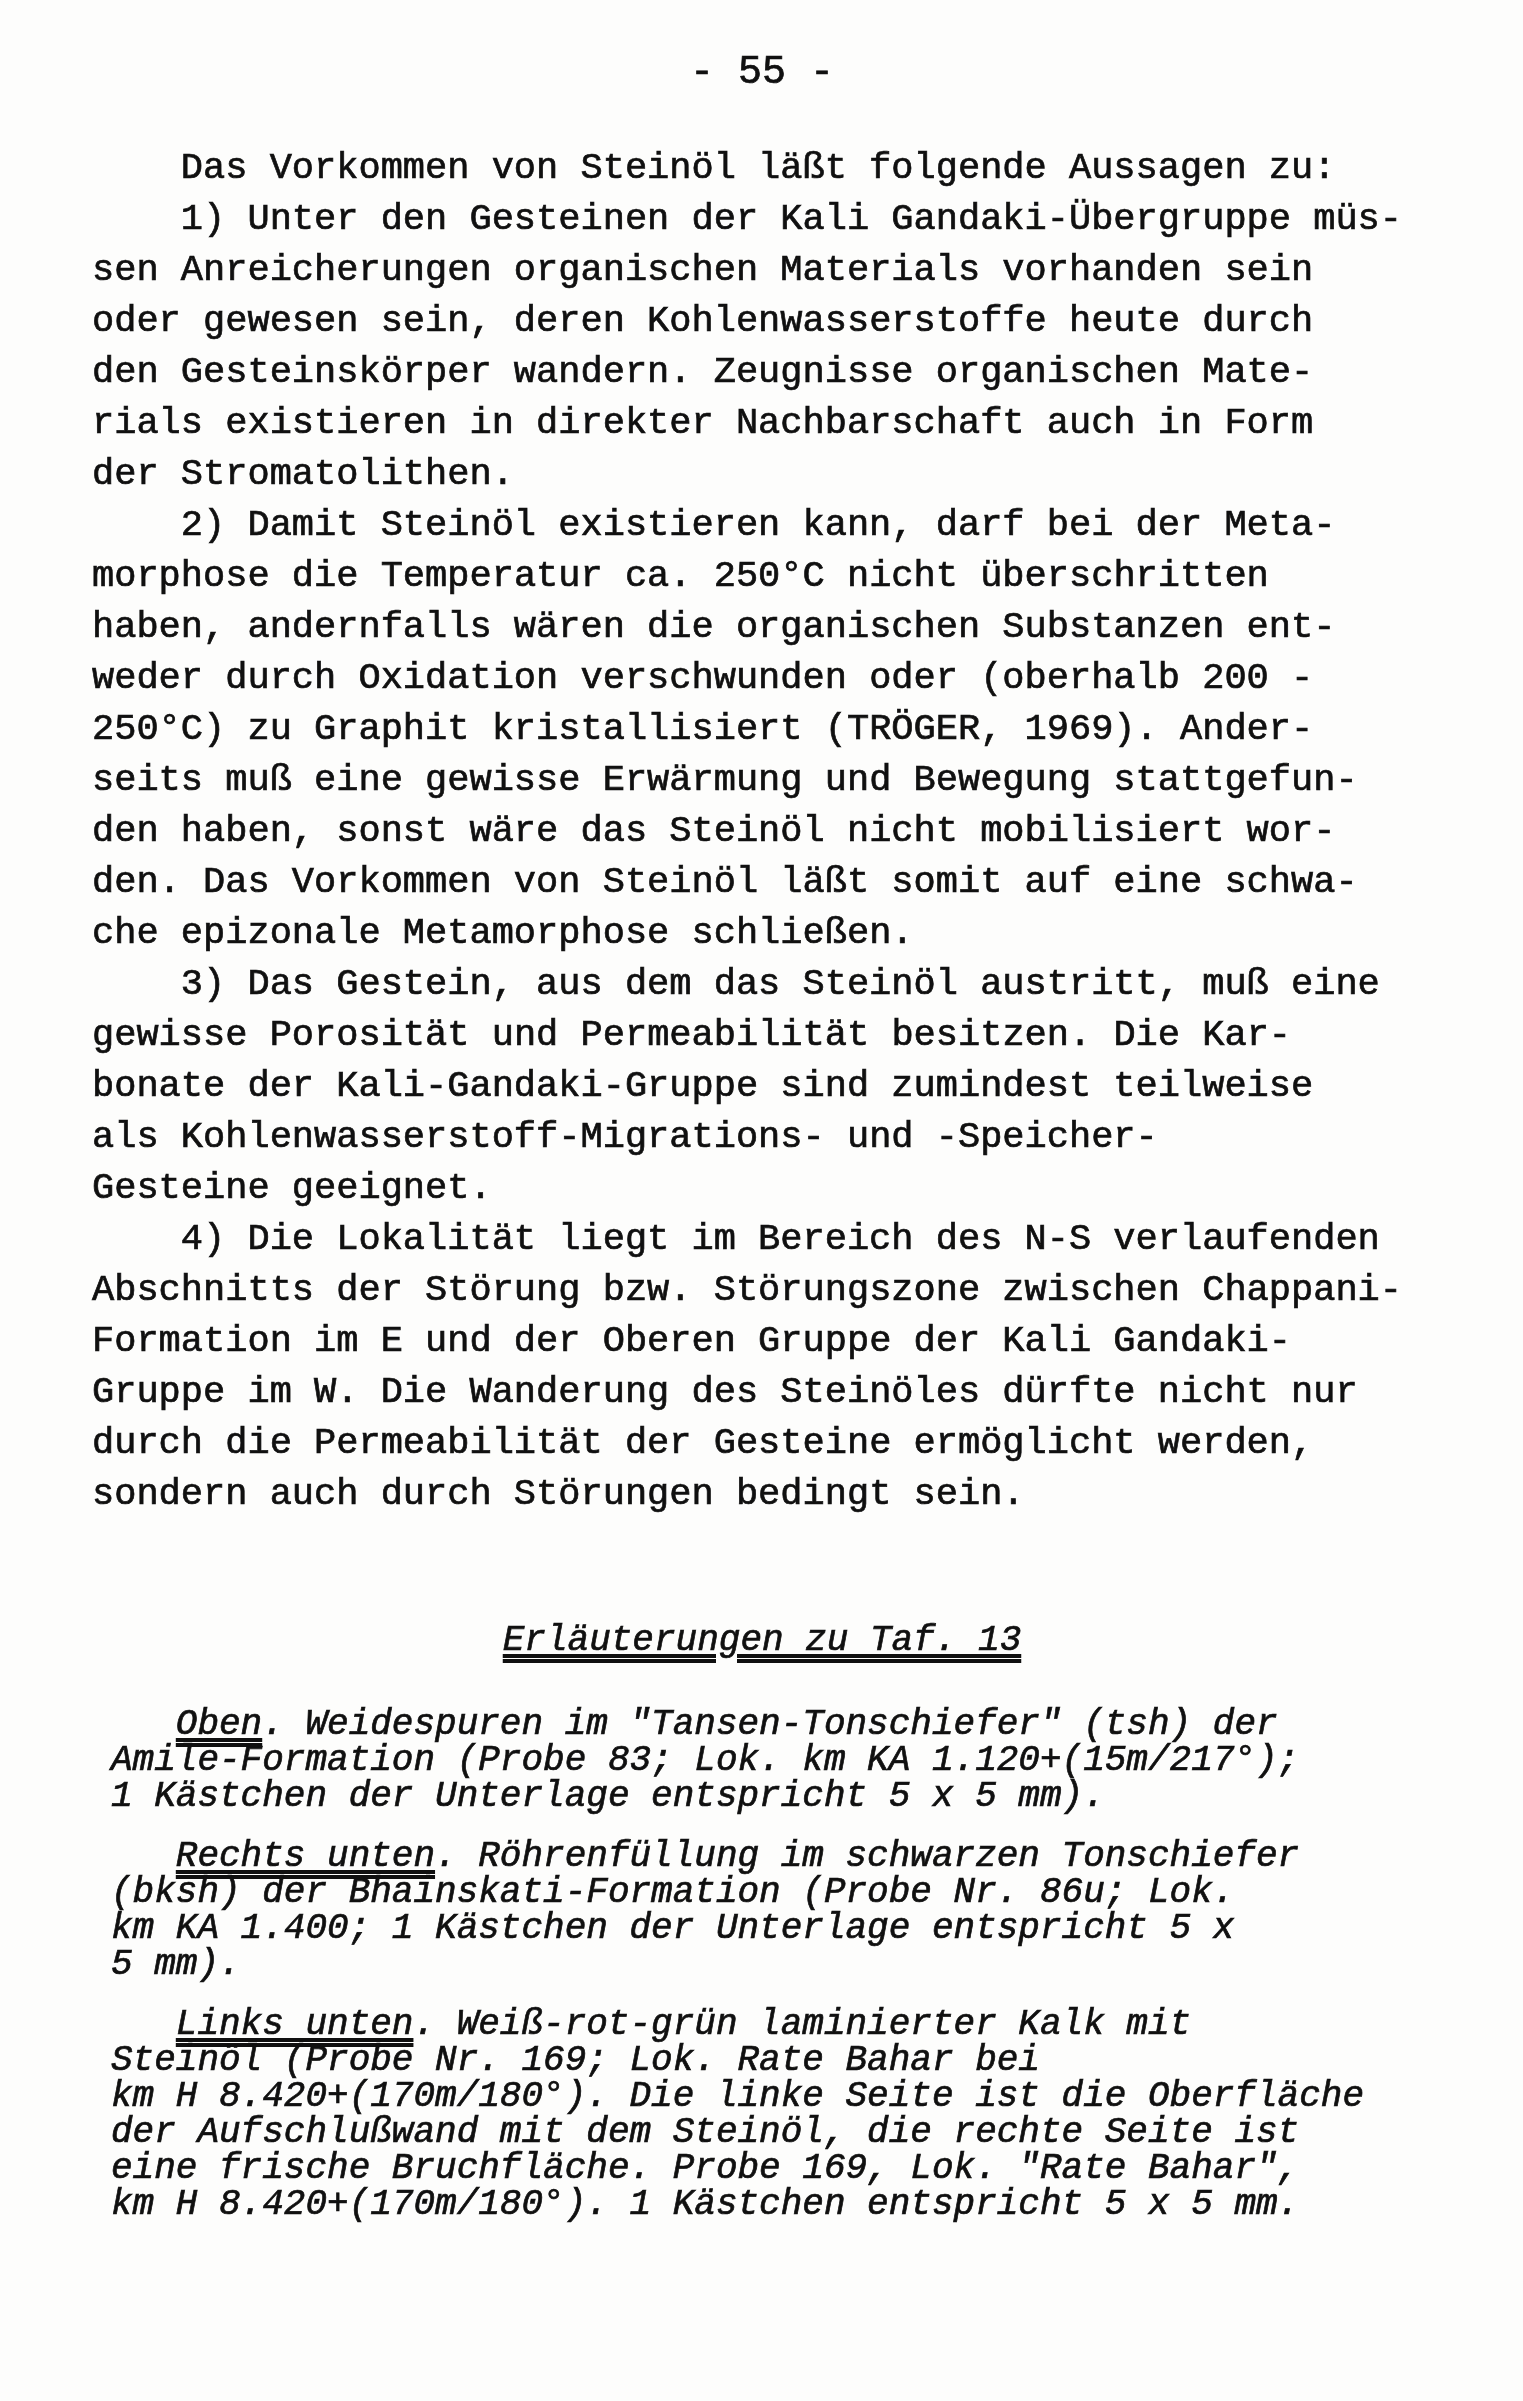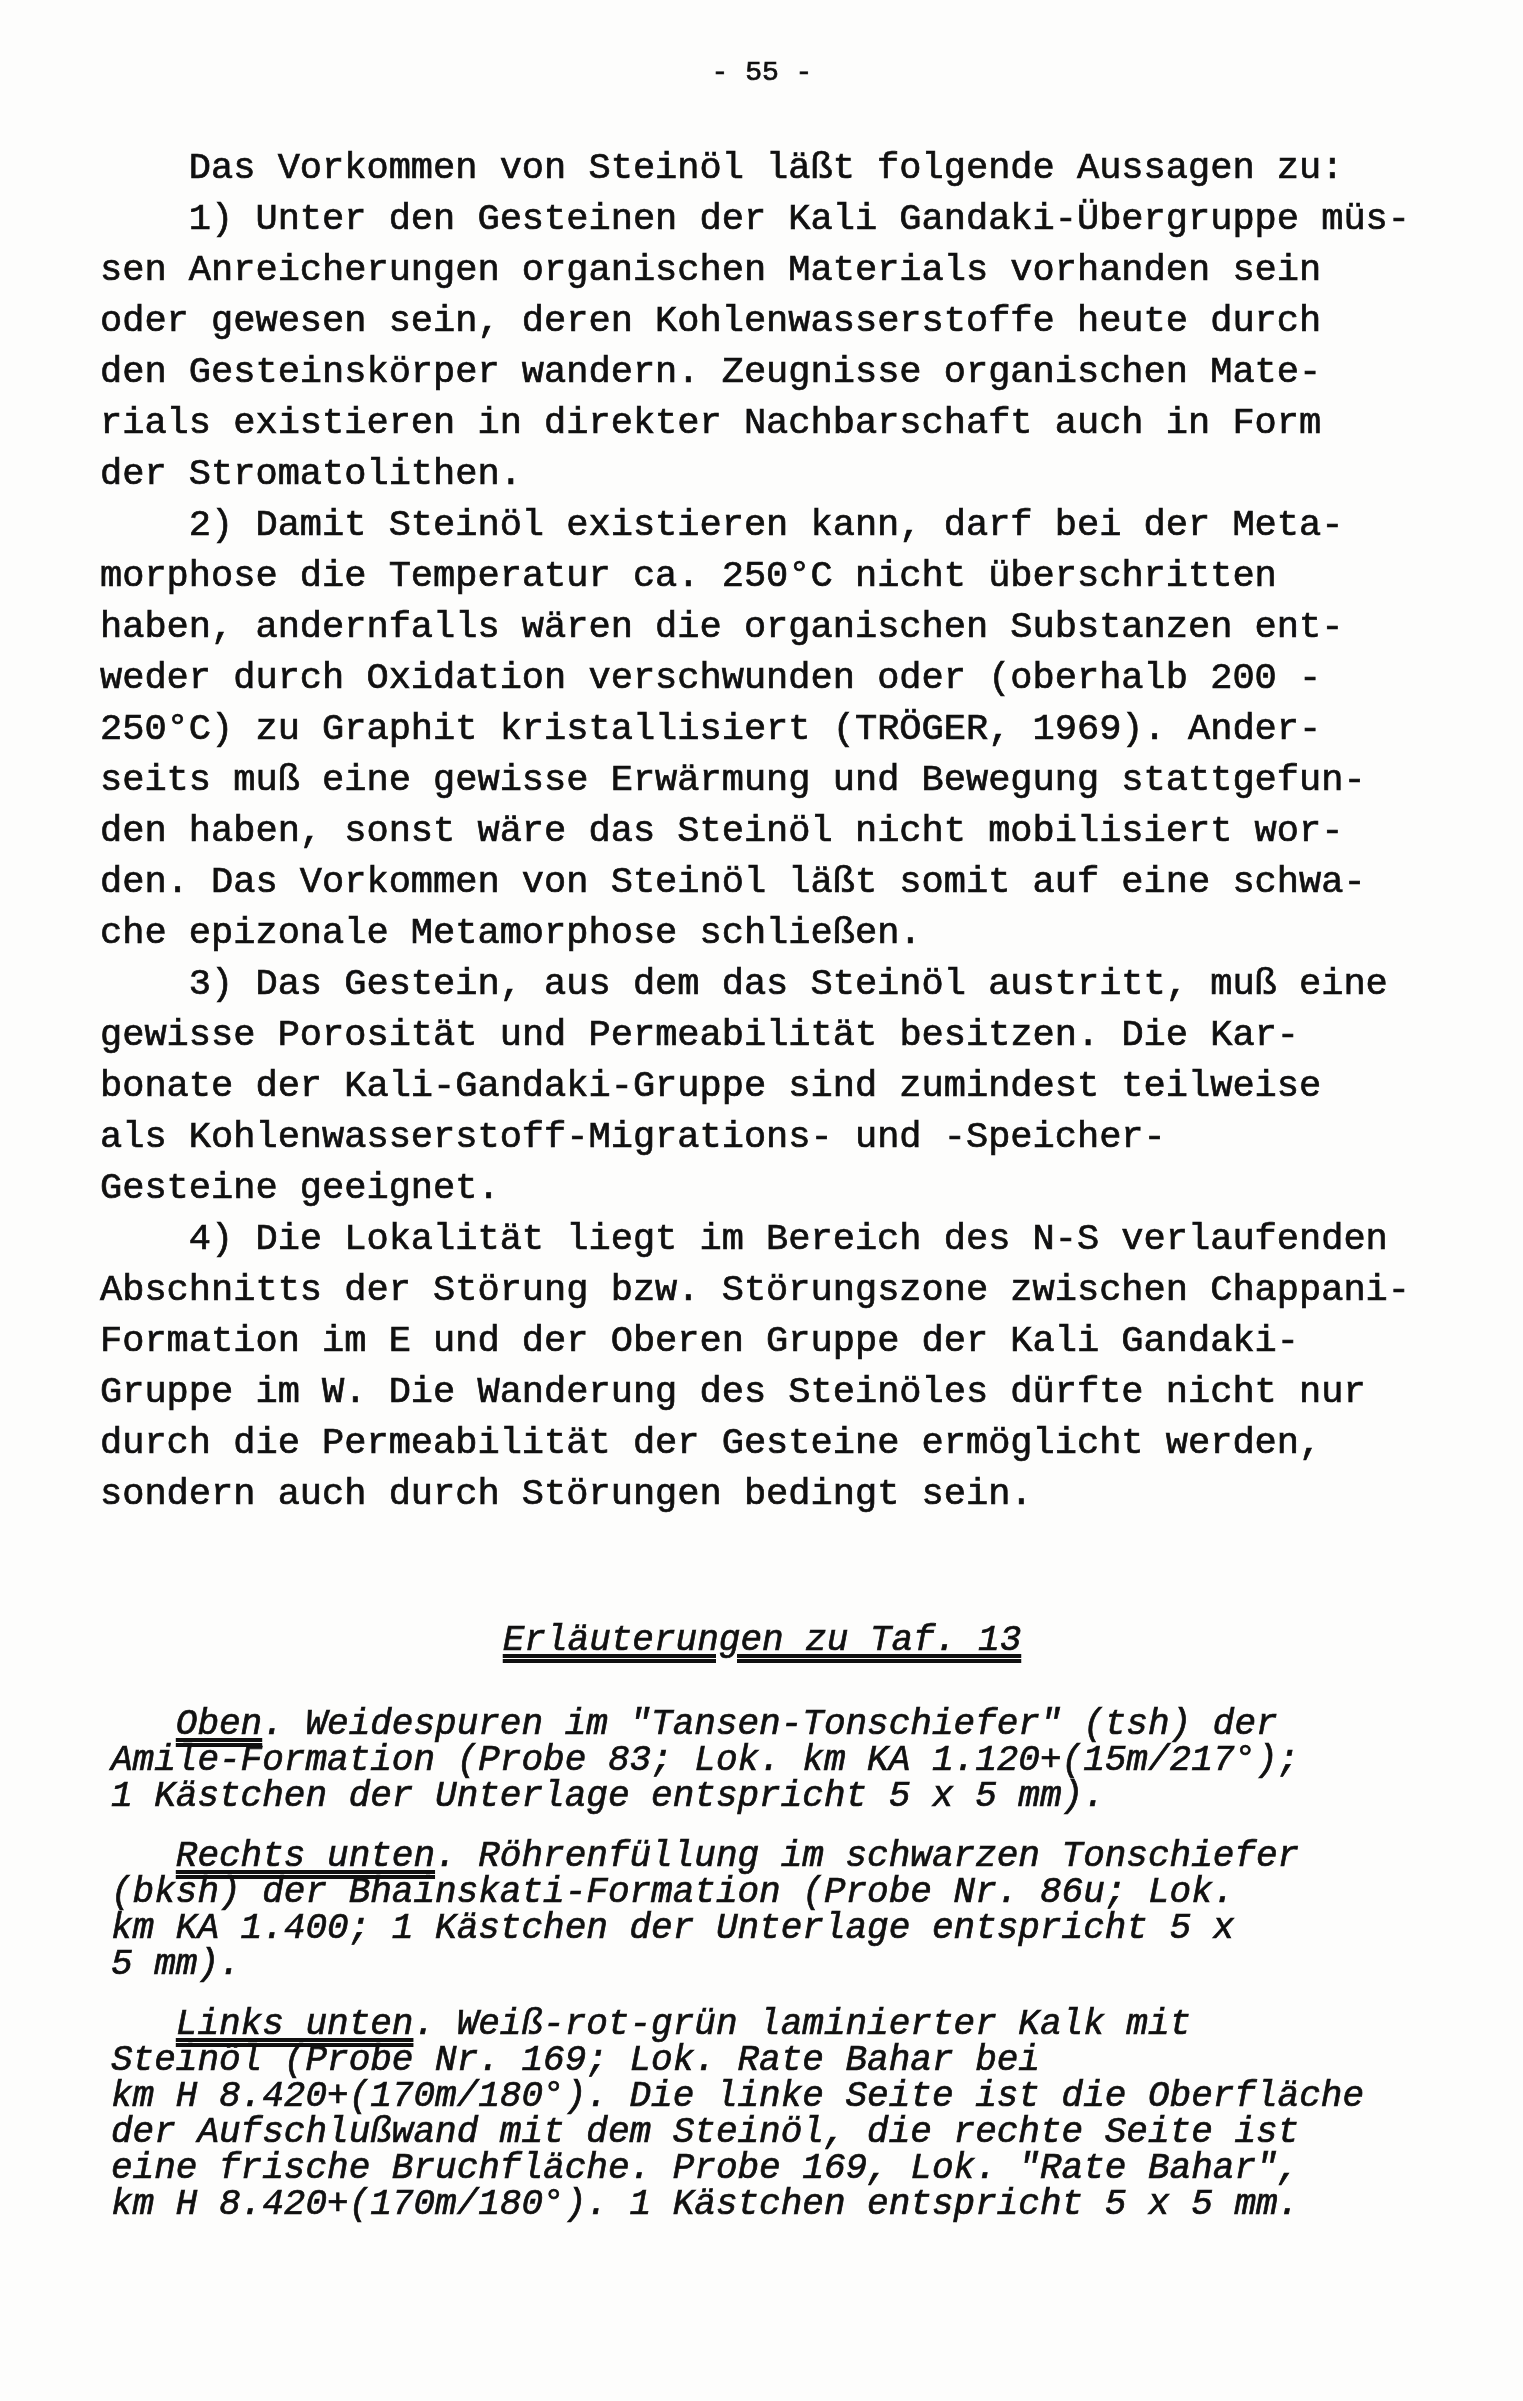--- a/index.html
+++ b/index.html
@@ -12,27 +12,27 @@
     position: relative;
     overflow: hidden;
     -webkit-text-stroke: 0.7px #101010;
   }
   #page-number {
     position: absolute;
     top: 53px;
     left: 0;
     width: 100%;
     text-align: center;
-    font-size: 28px;
+    font-size: 40px;
     line-height: 39px;
     white-space: pre;
   }
   #main-text {
     position: absolute;
-    left: 100px;
+    left: 92px;
     top: 143px;
     font-size: 37px;
     line-height: 51px;
     white-space: pre;
   }
   #main-text .indent { padding-left: 4ch; }
   #caption-heading {
     position: absolute;
     top: 1620px;
     left: 0;

